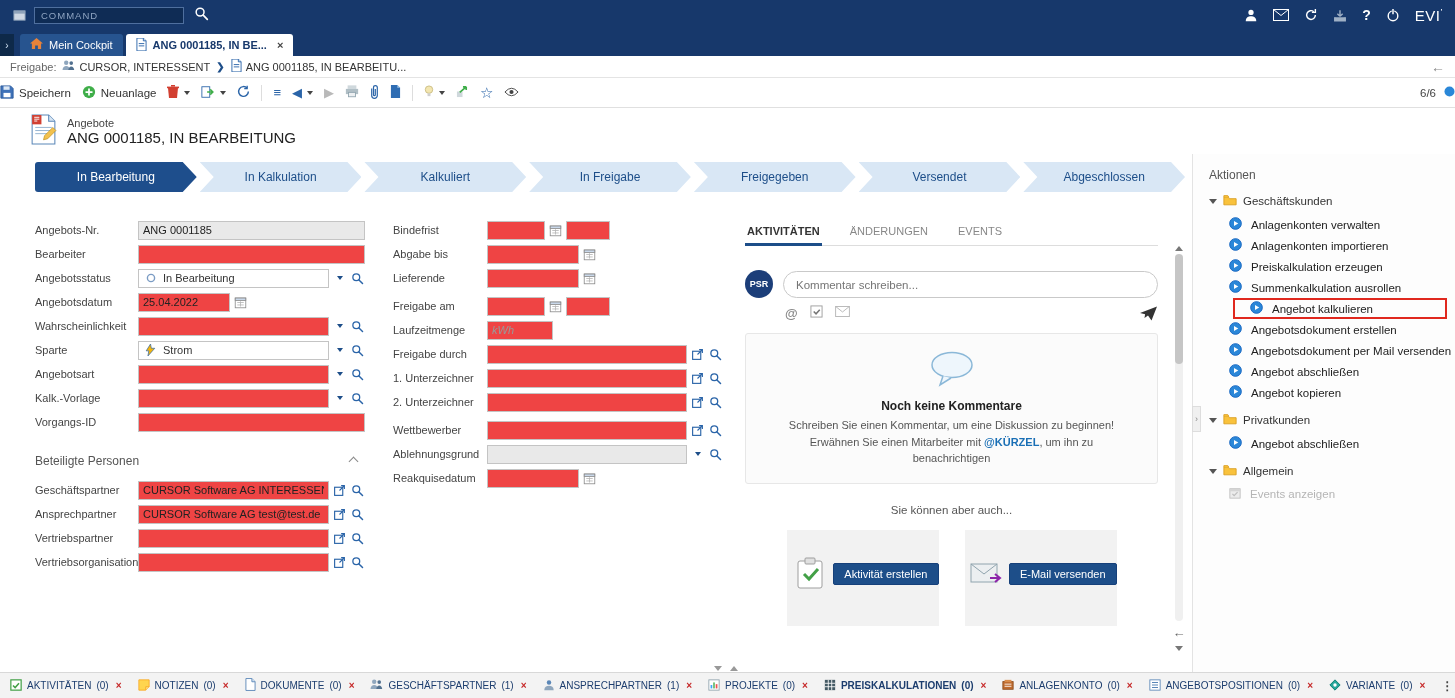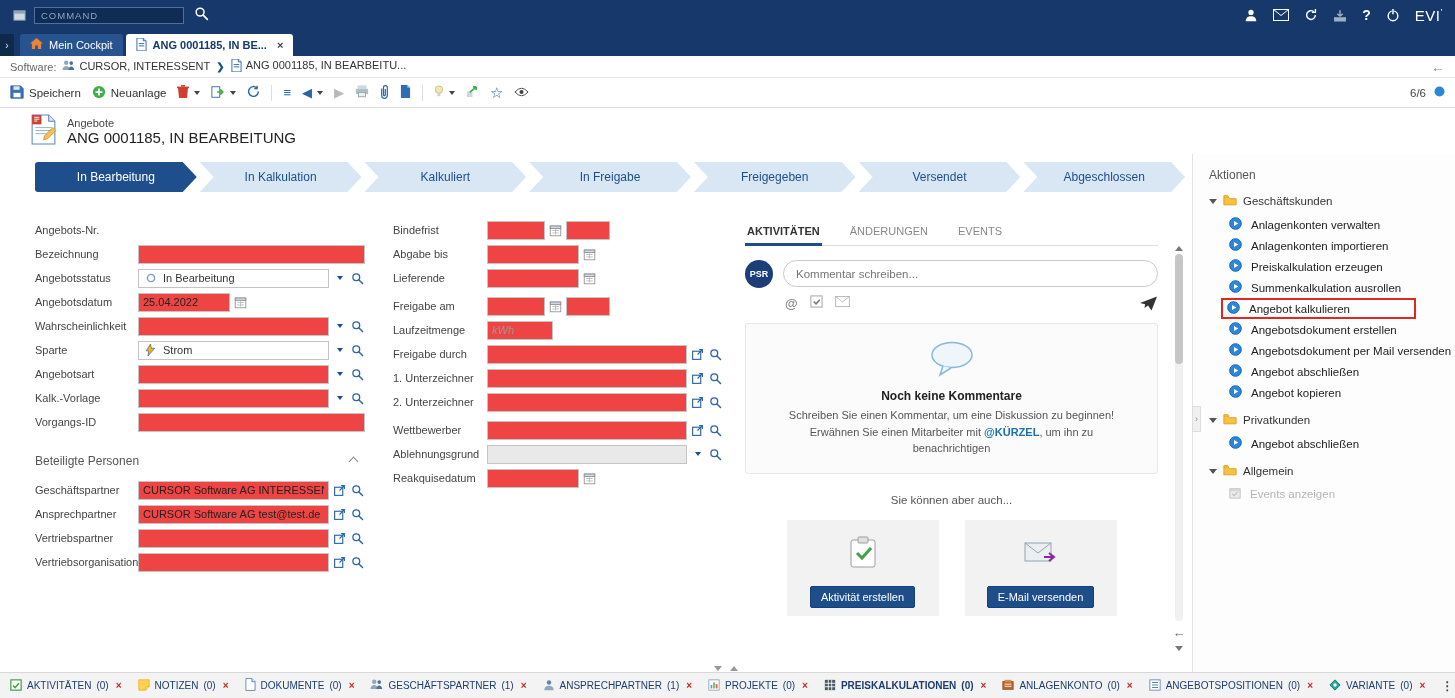--- a/index.html
+++ b/index.html
@@ -22,26 +22,26 @@
 
 .tabrow{height:26px;background:#17386b;display:flex;align-items:flex-end;padding-left:20px;gap:3px;position:relative}
 .expander{position:absolute;left:0;bottom:0;width:14px;height:22px;background:#0e2949;color:#cfe0f2;display:flex;align-items:center;justify-content:center;font-size:10px;cursor:pointer}
 .wtab{height:22px;display:flex;align-items:center;gap:6px;padding:0 10px;font-size:11px;color:#fff;background:#27548f;border-radius:3px 3px 0 0;cursor:pointer}
 .wtab.active{background:#fff;color:#17386b;font-weight:bold}
 .tab-x{color:#444;font-weight:bold;font-size:11px;margin-left:4px;cursor:pointer}
 
 
 .crumbrow{height:22px;background:#fff;border-bottom:1px solid #e4e4e4;display:flex;align-items:center;padding:0 10px;gap:6px;font-size:11px}
 .crumb-prefix{color:#666}
-.crumb-item{display:flex;align-items:flex-start;gap:4px;color:#333;cursor:pointer}
+.crumb-item{display:flex;align-items:center;gap:4px;color:#333;cursor:pointer}
 .crumb-sep{color:#1d4e89;font-weight:bold;font-size:10px}
 .crumb-back{margin-left:auto;color:#8a8a8a;font-size:14px;cursor:pointer}
 
 
-.toolbar{height:30px;background:#fff;border-bottom:1px solid #e0e0e0;display:flex;align-items:center;padding:0 10px;gap:11px;font-size:11.5px}
+.toolbar{height:30px;background:#fff;border-bottom:1px solid #e0e0e0;display:flex;align-items:center;padding:0 0;gap:11px;font-size:11.5px}
 .tbtn{display:flex;align-items:center;gap:5px;cursor:pointer;color:#333}
 .tsep{width:1px;height:16px;background:#ddd}
 .glyph{color:#2a64a8;font-size:13px;line-height:1;cursor:pointer}
 .glyph.dim{color:#b9b9b9}
 .glyph.star{font-size:15px}
 .tri{width:0;height:0;border-left:3.5px solid transparent;border-right:3.5px solid transparent;border-top:4.5px solid #444;display:inline-block}
 .tb-right{margin-left:auto;display:flex;align-items:center;gap:8px;color:#444}
 
 
 .rheader{height:46px;display:flex;align-items:center;gap:10px;padding-left:30px}
@@ -75,52 +75,52 @@
 .ibtn{width:15px;height:16px;display:flex;align-items:center;justify-content:center;flex-shrink:0;cursor:pointer}
 .sect{display:flex;align-items:center;justify-content:space-between;margin:22px 0 12px;width:322px}
 .sect-title{font-size:12px;color:#555}
 .chevup{width:7px;height:7px;border-left:1.5px solid #888;border-top:1.5px solid #888;transform:rotate(45deg);cursor:pointer}
 
 
 .acticol{flex:1;margin-left:22px;padding-right:34px}
 .atabs{display:flex;gap:26px;border-bottom:1px solid #ddd}
 .atab{font-size:11px;color:#888;padding:5px 2px 6px;cursor:pointer}
 .atab.active{color:#333;font-weight:bold;border-bottom:3px solid #1d4e89;margin-bottom:-1px}
-.compose{margin-top:14px;display:flex;gap:10px;align-items:flex-start}
+.compose{margin-top:24px;display:flex;gap:10px;align-items:flex-end}
 .avatar{width:28px;height:28px;border-radius:50%;background:#1c3e79;color:#fff;font-size:9px;font-weight:bold;display:flex;align-items:center;justify-content:center;flex-shrink:0}
 .cinput{flex:1;height:27px;border:1px solid #c9c9c9;border-radius:14px;padding:0 12px;font-size:11.5px;font-family:inherit}
 .ctools{display:flex;align-items:center;gap:12px;margin:7px 0 0 40px;color:#8a8a8a}
 .atglyph{font-size:13px;font-weight:bold;color:#8a8a8a;cursor:pointer}
 .send{margin-left:auto;cursor:pointer;display:flex}
 .emptycard{margin-top:12px;background:#fbfbfb;border:1px solid #e7e7e7;border-radius:3px;padding:16px 24px;text-align:center}
 .empty-title{font-size:12px;font-weight:bold;color:#222;margin-top:8px}
 .empty-desc{font-size:11px;color:#555;line-height:1.5;max-width:430px;margin:4px auto 0}
 .mention{color:#1a6fb5;font-weight:bold}
 .alsotext{text-align:center;color:#555;font-size:11.5px;margin-top:20px}
 .cards{display:flex;gap:26px;justify-content:center;margin-top:14px}
-.card{width:152px;height:96px;background:#f2f2f2;display:flex;flex-direction:column;align-items:center;justify-content:flex-end;padding-bottom:8px;cursor:pointer}
+.card{width:152px;height:96px;background:#f2f2f2;display:flex;flex-direction:row;align-items:center;justify-content:flex-end;padding-bottom:8px;cursor:pointer}
 .card .cicon{flex:1;display:flex;align-items:center;justify-content:center}
 .card-btn{background:#1d4e89;color:#fff;font-size:11px;padding:4px 10px;border:1px solid #16407a;border-radius:2px;cursor:pointer;font-family:inherit;white-space:nowrap}
 
 
 .vscroll{position:absolute;right:7px;top:88px;width:12px;height:412px;display:flex;flex-direction:column;align-items:center}
 .sarrow{width:12px;height:12px;display:flex;align-items:center;justify-content:center;cursor:pointer}
 .tri-up{width:0;height:0;border-left:4px solid transparent;border-right:4px solid transparent;border-bottom:5px solid #777}
 .tri-dn{width:0;height:0;border-left:4px solid transparent;border-right:4px solid transparent;border-top:5px solid #777}
 .strack{flex:1;width:8px;background:#f0f0f0;border-radius:4px;position:relative}
 .sthumb{position:absolute;top:0;left:0;width:8px;height:110px;background:#c6c6c6;border-radius:4px;cursor:grab}
 .sback{color:#666;font-size:13px;cursor:pointer;margin:4px 0 2px}
 
 
 .actions{width:263px;border-left:1px solid #e3e3e3;background:#fdfdfd;padding:14px 8px 0 16px;position:relative}
 .actions-title{font-size:12px;color:#555;margin-bottom:12px}
 .agroup{display:flex;align-items:center;gap:6px;margin:10px 0 6px;color:#333;font-size:11.5px;cursor:pointer}
 .tree-caret{width:0;height:0;border-left:4px solid transparent;border-right:4px solid transparent;border-top:5px solid #555}
 .aitem{display:flex;align-items:center;gap:9px;margin-left:16px;padding:3px 4px;font-size:11.5px;color:#222;cursor:pointer;white-space:nowrap}
-.aitem.hl{border:2px solid #e0281e;margin-left:12px;padding:1px 4px;width:195px}
+.aitem.hl{border:2px solid #e0281e;margin-left:24px;padding:1px 15px;width:214px}
 .aitem.dis{color:#b5b5b5;cursor:default}
 .panel-handle{position:absolute;left:-1px;top:252px;width:9px;height:26px;background:#f0f0f0;border:1px solid #ddd;color:#888;font-size:9px;display:flex;align-items:center;justify-content:center;cursor:pointer}
 
 
 .bottombar{position:absolute;left:0;right:0;bottom:0;height:26px;background:#f3f3f3;border-top:1px solid #d8d8d8;display:flex;align-items:center;padding:0 10px;gap:16px;white-space:nowrap}
 .btab{display:flex;align-items:center;gap:5px;font-size:10px;color:#1c3d6e;cursor:pointer}
 .btab.active .blbl{font-weight:bold}
 .bx{color:#c62828;font-weight:bold;font-size:10px;margin-left:2px;cursor:pointer}
 .mglyph{font-size:12px;font-weight:bold;color:#444}
 .splitarrows{position:absolute;bottom:27px;left:714px;display:flex;gap:8px;align-items:center}
@@ -195,21 +195,21 @@
           <path d="M8 0v3h3" fill="#cfe2f3" stroke="#2a64a8"></path>
           <line x1="3" y1="6" x2="9" y2="6" stroke="#2a64a8"></line>
           <line x1="3" y1="8.5" x2="9" y2="8.5" stroke="#2a64a8"></line>
         </svg></span>
     <span>ANG 0001185, IN BE...</span>
     <span class="tab-x">×</span>
   </div>
 </div>
 
 <div class="crumbrow">
-  <span class="crumb-prefix">Software:</span>
+  <span class="crumb-prefix">Freigabe:</span>
   <span class="crumb-item">
     <span><svg width="13" height="11" viewBox="0 0 14 12">
           <circle cx="4.5" cy="3" r="2.4" fill="#8fa6bd"></circle>
           <path d="M.5 11c0-3 2-4.5 4-4.5s4 1.5 4 4.5Z" fill="#8fa6bd"></path>
           <circle cx="10" cy="3.4" r="2" fill="#51708f"></circle>
           <path d="M6.8 11c.2-2.6 1.6-4 3.2-4s3 1.4 3.2 4Z" fill="#51708f"></path>
         </svg></span>
     <span>CURSOR, INTERESSENT</span>
   </span>
   <span class="crumb-sep">❯</span>
@@ -357,23 +357,26 @@
         <div class="step">
           <span>Abgeschlossen</span>
         </div>
       </div>
 
     <div class="formarea">
       <div class="fcol1">
         <div id="leftFields">
             <div class="frow">
               <label>Angebots-Nr.</label>
-            </div>
-            <div class="frow">
-              <label>Bezeichnung</label>
+              <div class="fwrap">
+                <input class="inp ro" readonly="" value="ANG 0001185" style="">
+              </div>
+            </div>
+            <div class="frow">
+              <label>Bearbeiter</label>
               <div class="fwrap">
                 <input class="inp" style="">
               </div>
             </div>
             <div class="frow">
               <label>Angebotsstatus</label>
               <div class="fwrap">
                 <div class="combo">
                   <span class="ibtn">
                     <svg width="10" height="10" viewBox="0 0 10 10">

